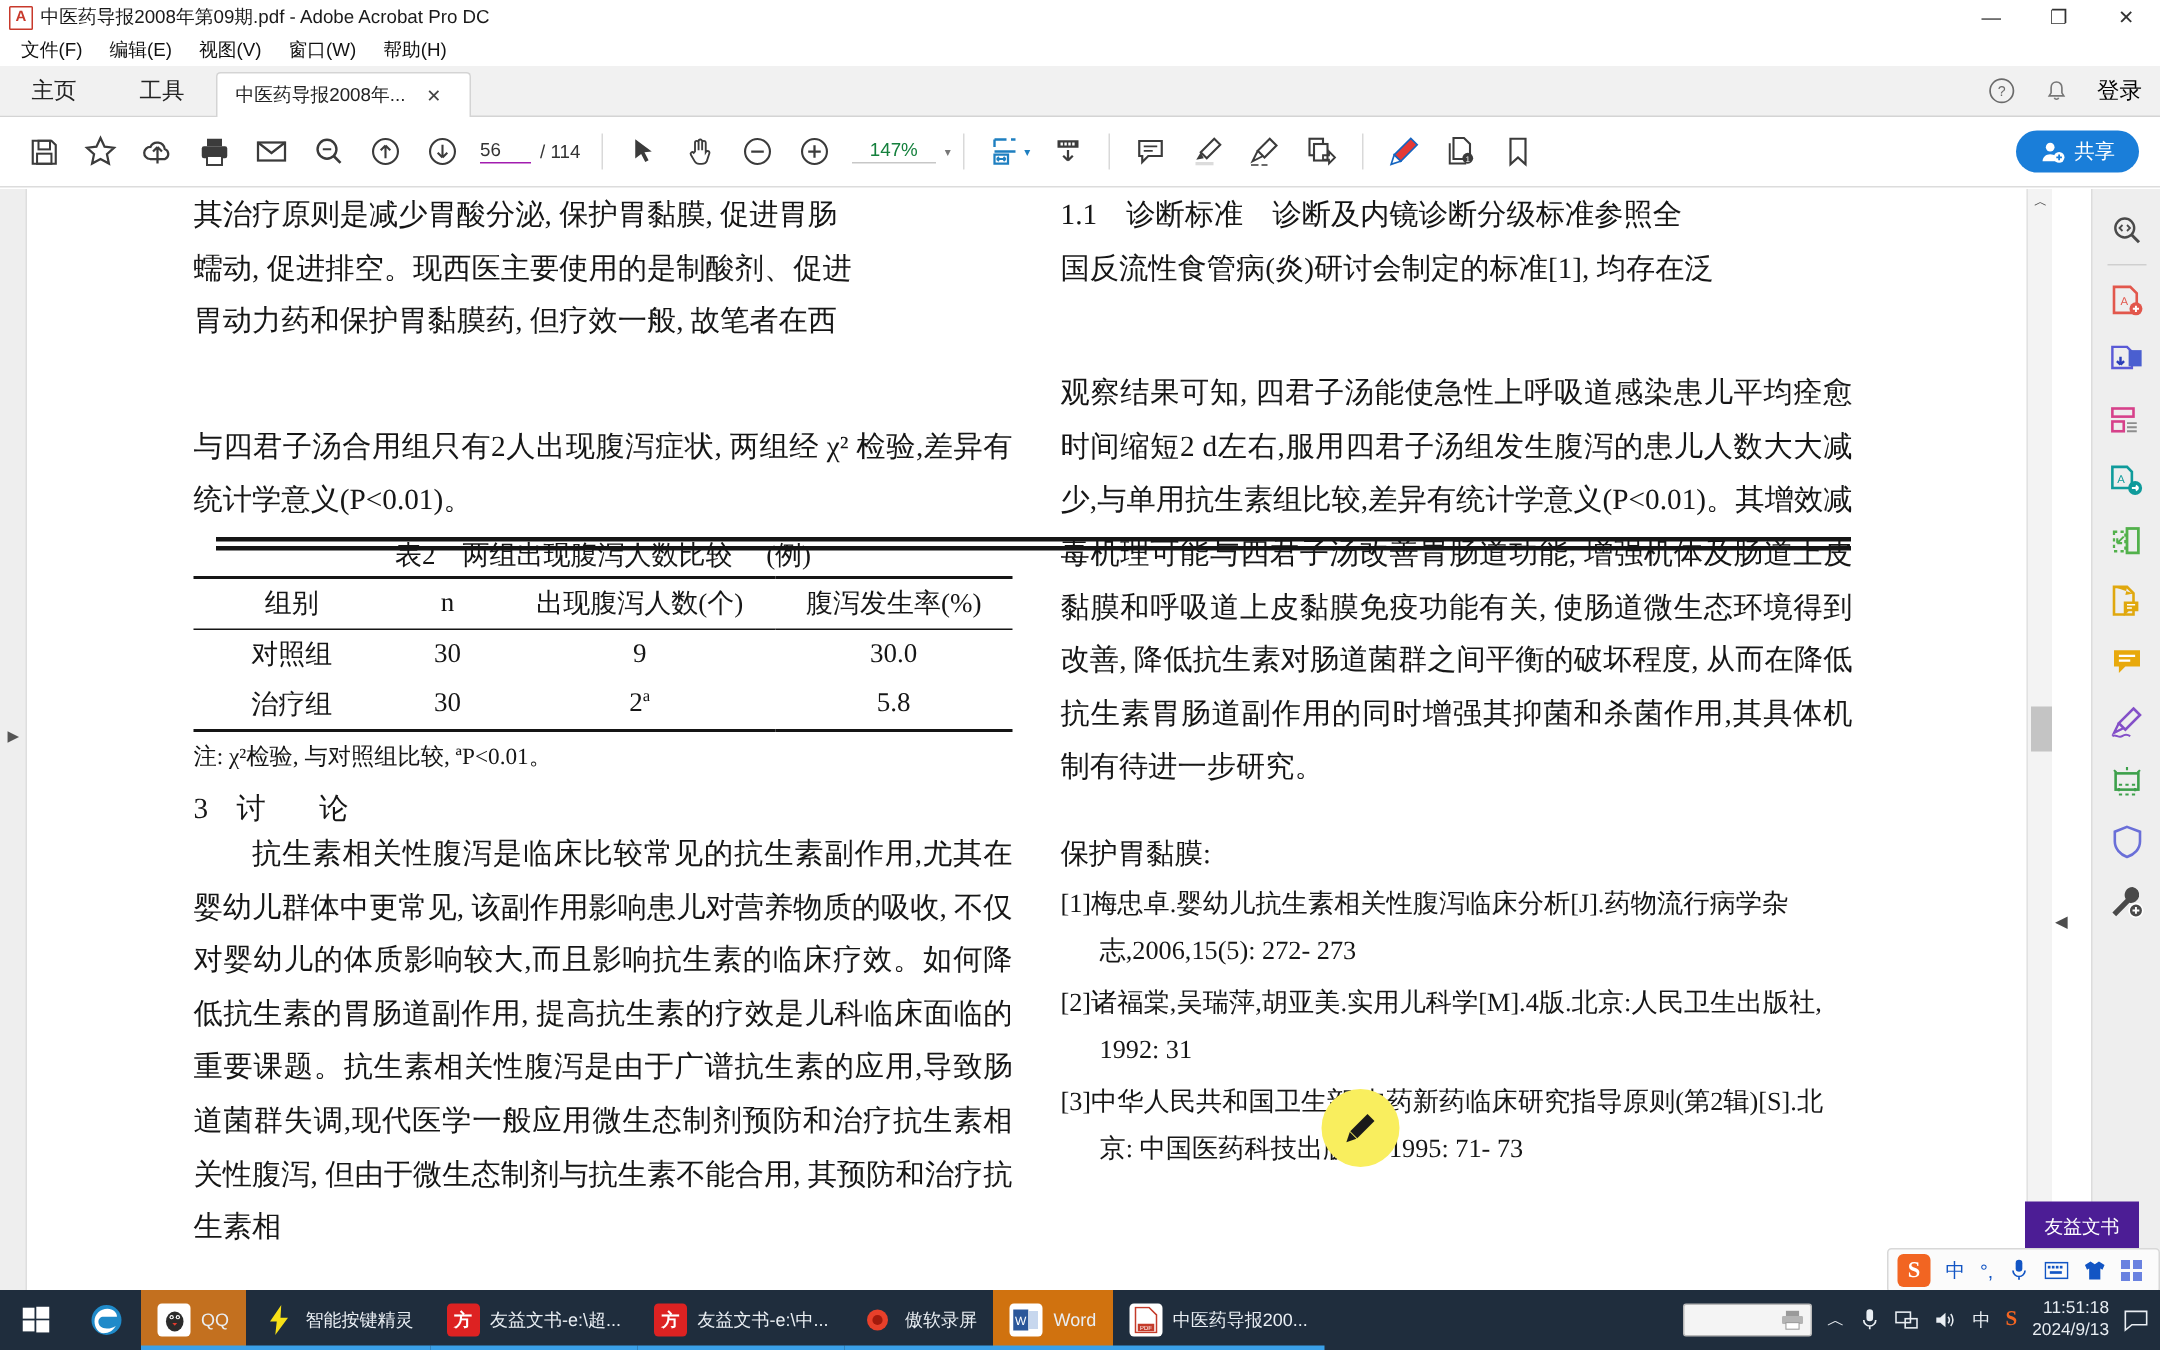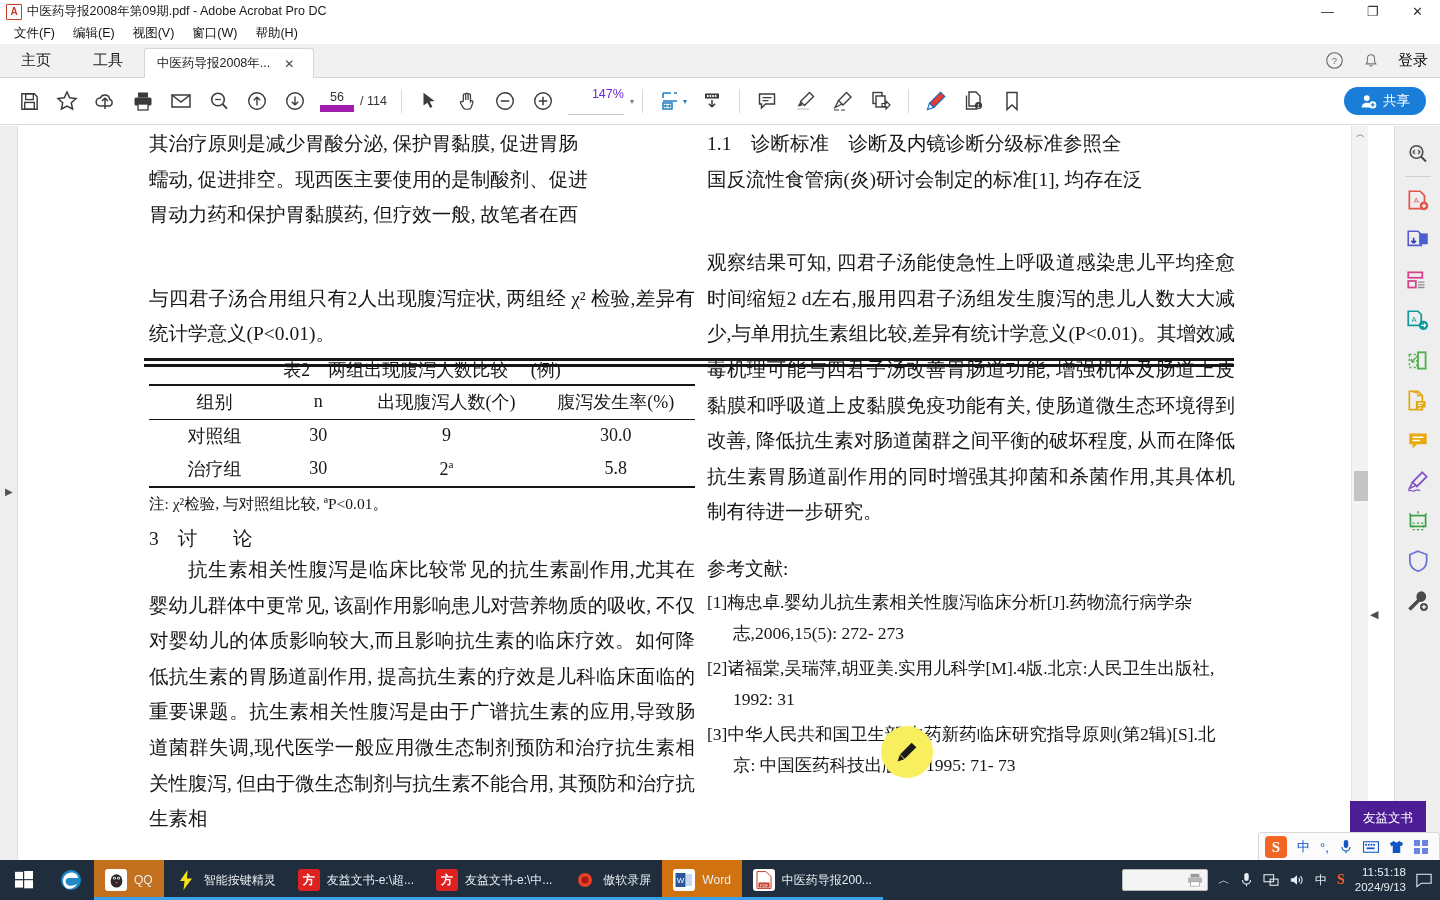--- a/index.html
+++ b/index.html
@@ -61,27 +61,27 @@
     background:#fff; border-bottom:1px solid #dcdcdc;
     display:flex; align-items:center; padding-left:10px;
   }
   .tb-btn {
     width:38px; height:38px; display:flex; align-items:center; justify-content:center;
     color:#3b3b3b;
   }
   .tb-sep { width:1px; height:24px; background:#d9d9d9; margin:0 8px; }
   .pagebox { display:flex; align-items:center; margin:0 6px; font-size:12.5px; color:#333; }
   .pagenum {
-    width:34px; text-align:center; border-bottom:7px solid #a21caf; padding-bottom:1px;
+    width:34px; text-align:left; border-bottom:1px solid #a21caf; padding-bottom:1px;
   }
   .pagetotal { margin-left:6px; color:#333; }
   .zoombox { display:flex; align-items:center; margin-left:6px; }
   .zoomval {
-    width:56px; text-align:right; font-size:12.5px; color:#6d28d9;
-    border-bottom:1px solid #c7c7c7; padding-bottom:13px;
+    width:56px; text-align:center; font-size:12.5px; color:#15803d;
+    border-bottom:1px solid #c7c7c7; padding-bottom:1px;
   }
   .caret { margin-left:6px; font-size:8px; color:#777; }
   .share-btn {
     margin-left:auto; margin-right:14px;
     background:#1a7ed9; color:#fff; border-radius:15px;
     height:28px; padding:0 16px; display:flex; align-items:center; gap:6px;
     font-size:13.5px;
   }
 
   
@@ -93,21 +93,21 @@
     background:#eeeeee; border-right:1px solid #dedede;
   }
   .leftpane .expander {
     position:absolute; left:5px; top:360px; font-size:10px; color:#555;
   }
   .page {
     position:absolute; left:19px; top:0; width:1331px; height:734px;
     background:#fff; overflow:hidden;
   }
   .col { position:absolute; top:0; font-family:"Liberation Serif","DejaVu Serif",serif; }
-  .col-left { left:130px; width:546px; }
+  .col-left { left:110px; width:546px; }
   .col-right { left:688px; width:528px; }
 
   .ptext {
     font-size:19.5px; line-height:35.6px; color:#161616;
     text-align:justify; text-justify:inter-ideograph;
   }
   .ptext.ind { text-indent:2em; }
   .rule-dbl {
     position:absolute; left:125px; top:232px; width:1090px;
     border-top:3px solid #151515; border-bottom:3px solid #151515; height:9px;
@@ -496,21 +496,21 @@
       </div>
 
       <div class="col col-right">
         <div class="ptext">1.1　诊断标准　诊断及内镜诊断分级标准参照全</div>
         <div class="ptext">国反流性食管病(炎)研讨会制定的标准[1], 均存在泛</div>
 
         <div style="height:48px"></div>
 
         <div class="ptext">观察结果可知, 四君子汤能使急性上呼吸道感染患儿平均痊愈时间缩短2 d左右,服用四君子汤组发生腹泻的患儿人数大大减少,与单用抗生素组比较,差异有统计学意义(P&lt;0.01)。其增效减毒机理可能与四君子汤改善胃肠道功能, 增强机体及肠道上皮黏膜和呼吸道上皮黏膜免疫功能有关, 使肠道微生态环境得到改善, 降低抗生素对肠道菌群之间平衡的破坏程度, 从而在降低抗生素胃肠道副作用的同时增强其抑菌和杀菌作用,其具体机制有待进一步研究。</div>
 
-        <div class="refs-title">参考文献:</div>
+        <div class="refs-title">保护胃黏膜:</div>
         <div class="ref">[1]梅忠卓.婴幼儿抗生素相关性腹泻临床分析[J].药物流行病学杂志,2006,15(5): 272- 273</div>
         <div class="ref">[2]诸福棠,吴瑞萍,胡亚美.实用儿科学[M].4版.北京:人民卫生出版社, 1992: 31</div>
         <div class="ref">[3]中华人民共和国卫生部.中药新药临床研究指导原则(第2辑)[S].北京: 中国医药科技出版社, 1995: 71- 73</div>
       </div>
 
       <div class="rule-dbl"></div>
     </div>
 
     <div class="vscroll">
       <div class="arrow-up">︿</div>

